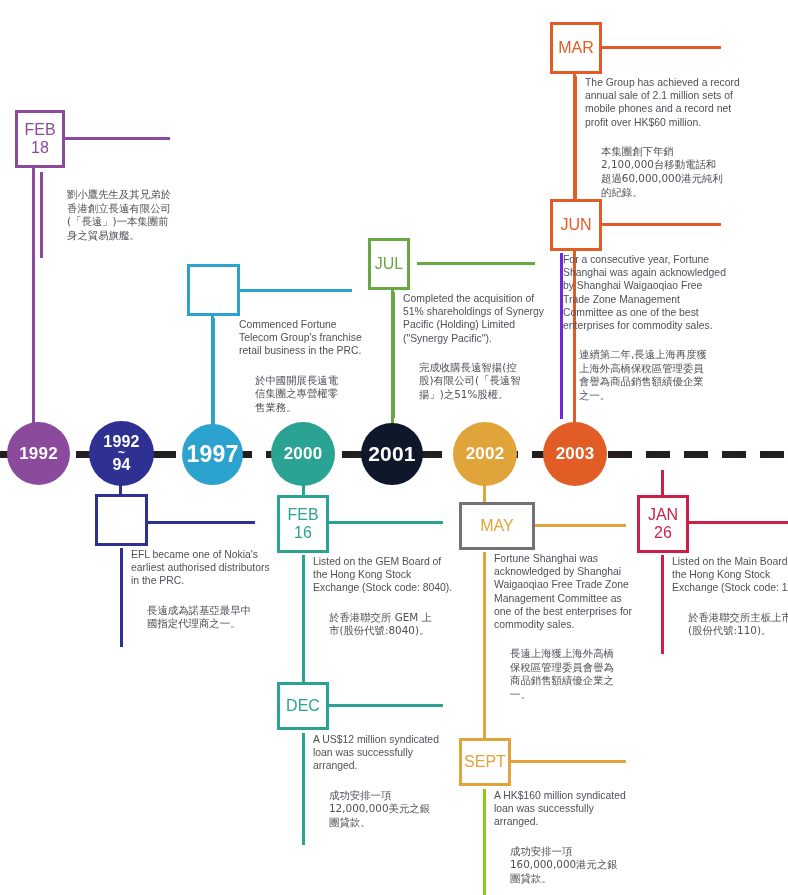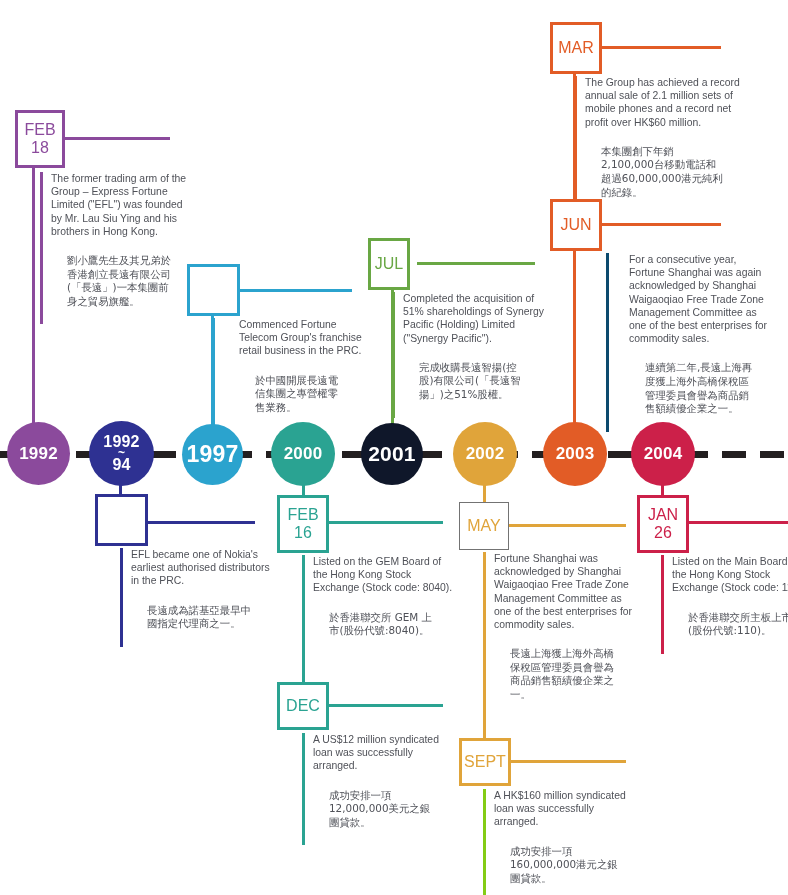--- a/index.html
+++ b/index.html
@@ -90,21 +90,20 @@
 
   <div class="axis-dash"></div>
 
   <div class="vline" style="left:32px; top:168px; width:3px; height:276px; background:#8B4A9C;"></div>
   <div class="hline" style="left:60px; top:137px; width:110px; height:3px; background:#8B4A9C;"></div>
   <div class="chip" style="left:15px; top:110px; width:50px; height:58px; border:3px solid #8B4A9C; color:#8B4A9C;">
     <span class="m">FEB</span>
     <span class="d">18</span>
   </div>
   <div class="txt" style="left:40px; top:172px; width:152px; border-left:3px solid #8B4A9C; padding-left:8px;">
-    <p class="en">The former trading arm of the Group – Express Fortune Limited ("EFL") was founded by Mr. Lau Siu Ying and his brothers in Hong Kong.</p>
     <p class="zh">劉小鷹先生及其兄弟於香港創立長遠有限公司(「長遠」)一本集團前身之貿易旗艦。</p>
   </div>
   <div class="node" style="left:7px; top:422px; width:63px; height:63px; background:#8B4A9C; font-size:17px;">
     <span class="yr">1992</span>
   </div>
 
   <div class="vline" style="left:119px; top:470px; width:3px; height:28px; background:#2E3192;"></div>
   <div class="chip" style="left:95px; top:494px; width:53px; height:52px; border:3px solid #2E3192; color:#2E3192;">
     <span class="m"></span>
   </div>
@@ -164,21 +163,21 @@
   <div class="hline" style="left:417px; top:262px; width:118px; height:3px; background:#69A744;"></div>
   <div class="txt" style="left:392px; top:292px; width:152px; border-left:3px solid #69A744; padding-left:8px;">
     <p class="en">Completed the acquisition of 51% shareholdings of Synergy Pacific (Holding) Limited ("Synergy Pacific").</p>
     <p class="zh">完成收購長遠智揚(控股)有限公司(「長遠智揚」)之51%股權。</p>
   </div>
   <div class="node" style="left:361px; top:423px; width:62px; height:62px; background:#0f172a; font-size:21px;">
     <span class="yr">2001</span>
   </div>
 
   <div class="vline" style="left:483px; top:470px; width:3px; height:34px; background:#E0A43A;"></div>
-  <div class="chip" style="left:459px; top:502px; width:50px; height:48px; border:1px solid #737373; color:#E0A43A;">
+  <div class="chip" style="left:459px; top:502px; width:76px; height:48px; border:3px solid #737373; color:#E0A43A;">
     <span class="m">MAY</span>
   </div>
   <div class="hline" style="left:508px; top:524px; width:118px; height:3px; background:#E0A43A;"></div>
   <div class="txt" style="left:483px; top:552px; width:152px; border-left:3px solid #E0A43A; padding-left:8px;">
     <p class="en">Fortune Shanghai was acknowledged by Shanghai Waigaoqiao Free Trade Zone Management Committee as one of the best enterprises for commodity sales.</p>
     <p class="zh">長遠上海獲上海外高橋保稅區管理委員會譽為商品銷售額績優企業之一。</p>
   </div>
 
   <div class="vline" style="left:483px; top:706px; width:3px; height:34px; background:#E0A43A;"></div>
   <div class="chip" style="left:459px; top:738px; width:52px; height:48px; border:3px solid #E0A43A; color:#E0A43A;">
@@ -201,36 +200,33 @@
   <div class="hline" style="left:599px; top:46px; width:122px; height:3px; background:#E25C26;"></div>
   <div class="txt" style="left:574px; top:76px; width:166px; border-left:3px solid #E25C26; padding-left:8px;">
     <p class="en">The Group has achieved a record annual sale of 2.1 million sets of mobile phones and a record net profit over HK$60 million.</p>
     <p class="zh">本集團創下年銷2,100,000台移動電話和超過60,000,000港元純利的紀錄。</p>
   </div>
 
   <div class="chip" style="left:550px; top:199px; width:52px; height:52px; border:3px solid #E25C26; color:#E25C26;">
     <span class="m">JUN</span>
   </div>
   <div class="hline" style="left:599px; top:223px; width:122px; height:3px; background:#E25C26;"></div>
-  <div class="txt" style="left:606px; top:253px; width:166px; border-left:3px solid #0c4a6e; padding-left:20px;">
+  <div class="txt" style="left:560px; top:253px; width:166px; border-left:3px solid #6d28d9; padding-left:0;">
     <p class="en">For a consecutive year, Fortune Shanghai was again acknowledged by Shanghai Waigaoqiao Free Trade Zone Management Committee as one of the best enterprises for commodity sales.</p>
     <p class="zh">連續第二年,長遠上海再度獲上海外高橋保稅區管理委員會譽為商品銷售額績優企業之一。</p>
   </div>
 
   <div class="node" style="left:543px; top:422px; width:64px; height:64px; background:#E25C26; font-size:17px;">
     <span class="yr">2003</span>
   </div>
 
   <div class="vline" style="left:661px; top:470px; width:3px; height:28px; background:#CC2049;"></div>
   <div class="chip" style="left:637px; top:495px; width:52px; height:58px; border:3px solid #CC2049; color:#CC2049;">
     <span class="m">JAN</span>
     <span class="d">26</span>
   </div>
   <div class="hline" style="left:686px; top:521px; width:102px; height:3px; background:#CC2049;"></div>
   <div class="txt" style="left:661px; top:555px; width:152px; border-left:3px solid #CC2049; padding-left:8px;">
     <p class="en">Listed on the Main Board of the Hong Kong Stock Exchange (Stock code: 110).</p>
     <p class="zh">於香港聯交所主板上市(股份代號:110)。</p>
   </div>
-  <div class="node" style="left:631px; top:422px; width:64px; height:64px; background:#CC2049; font-size:17px;">
-    <span class="yr">2004</span>
-  </div>
 
 </div>
 
 </body></html>

